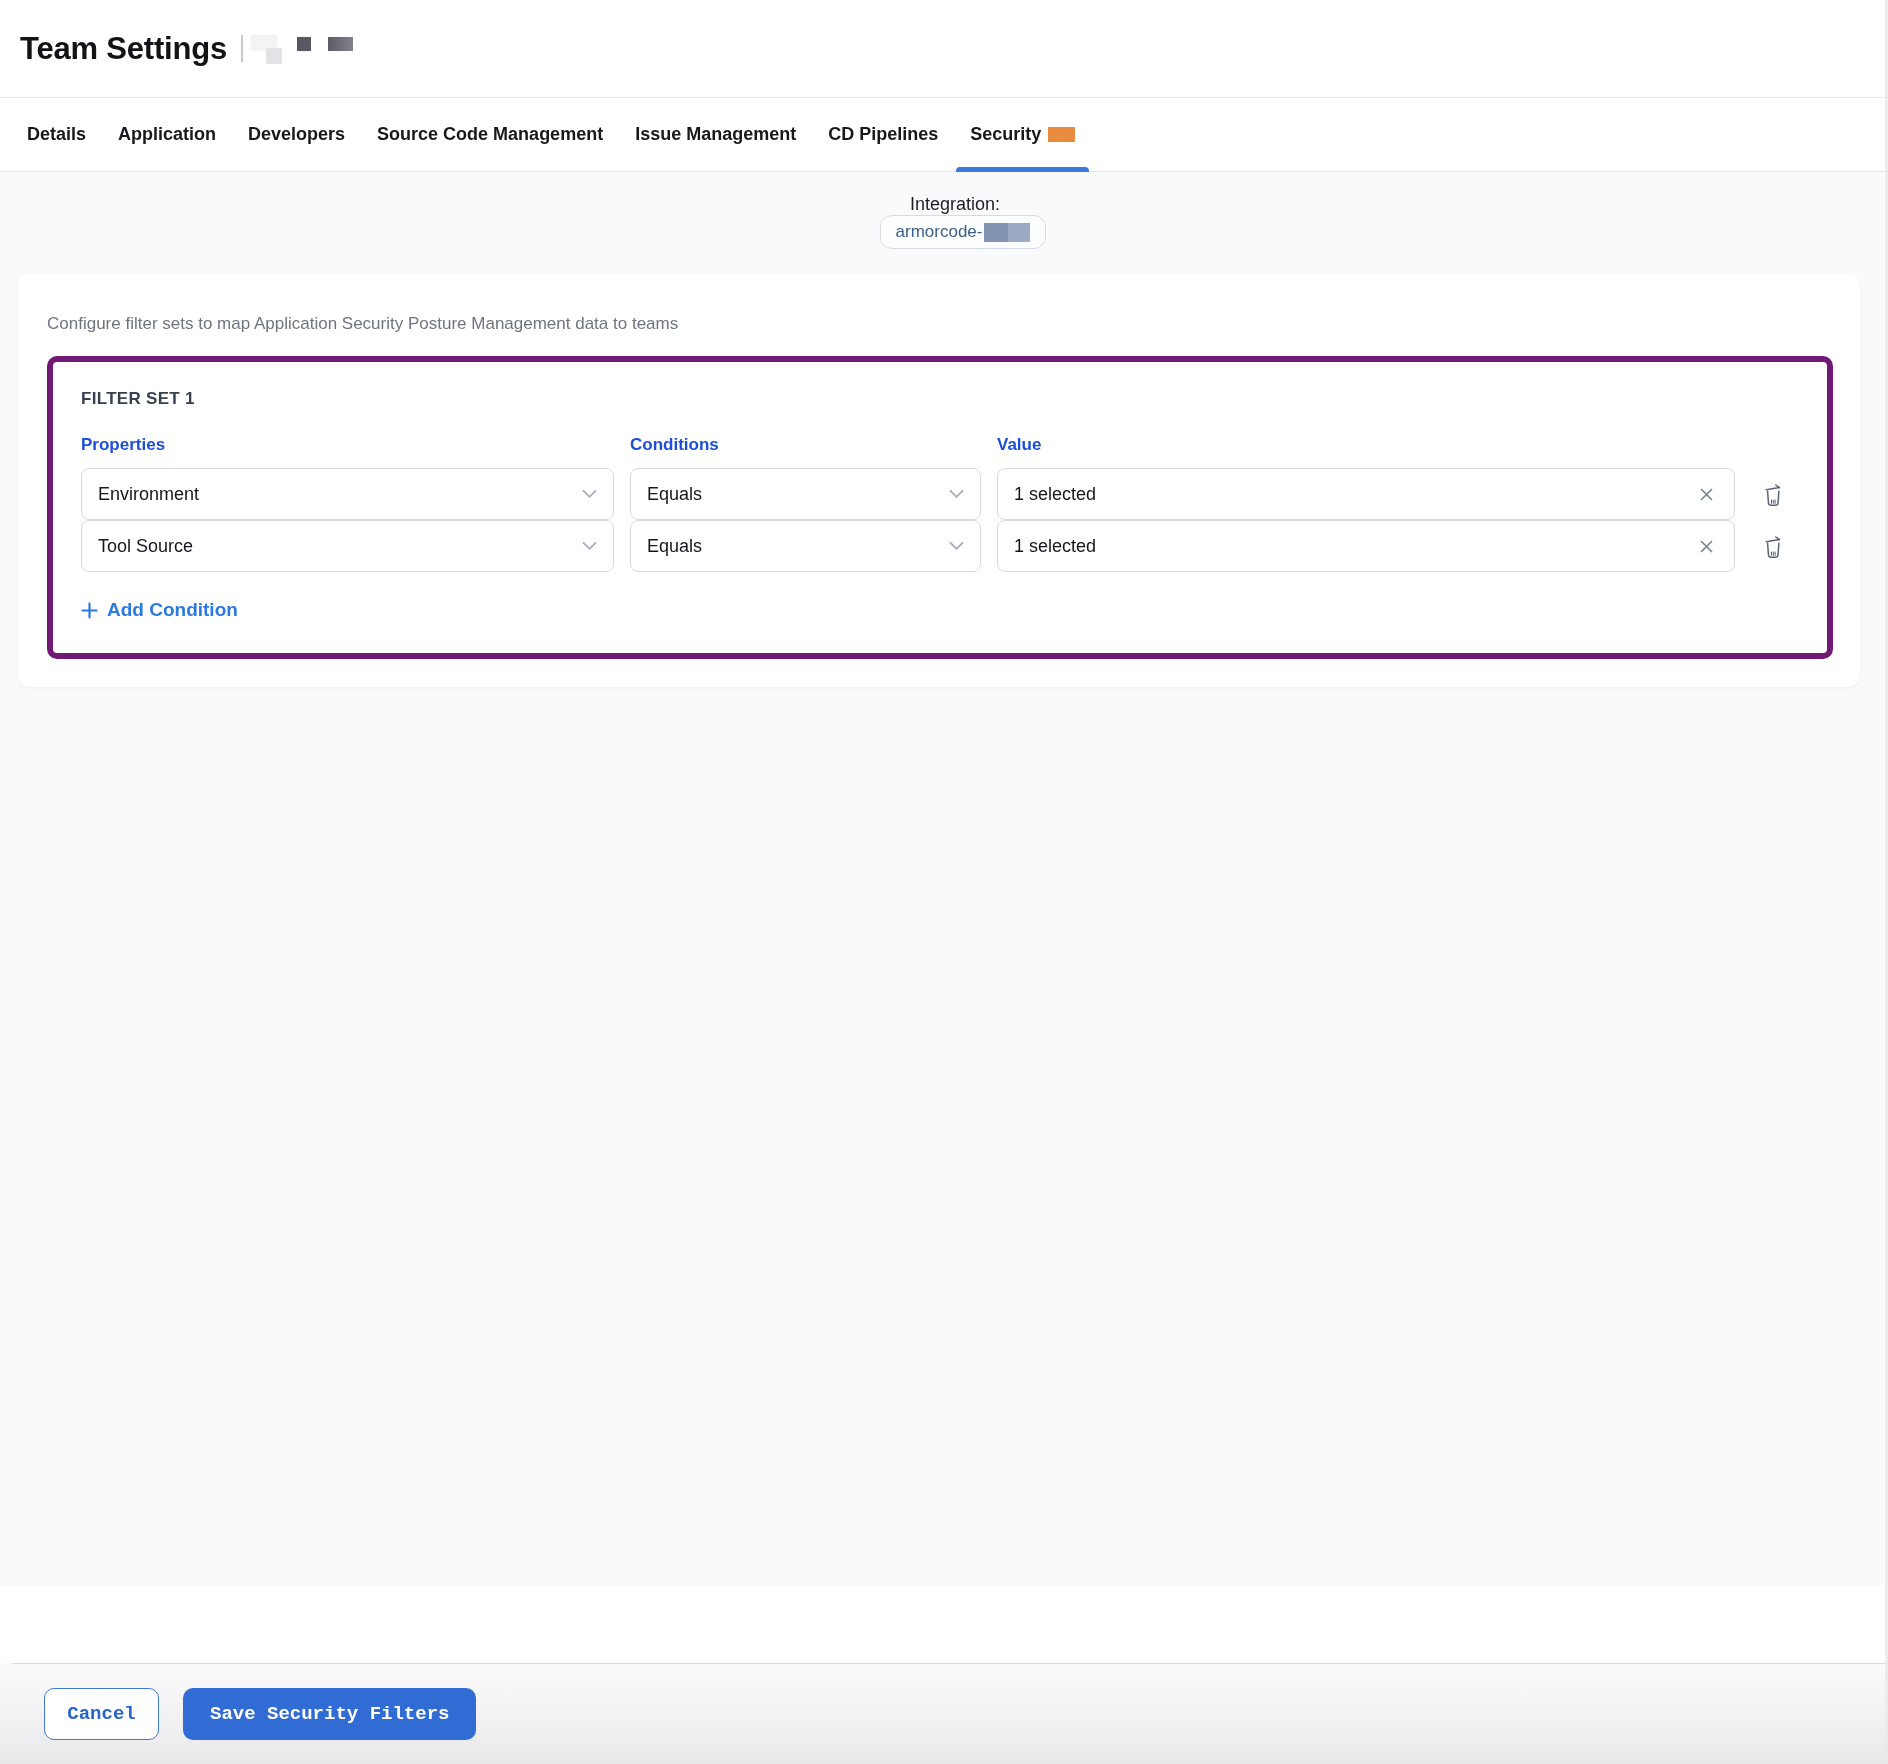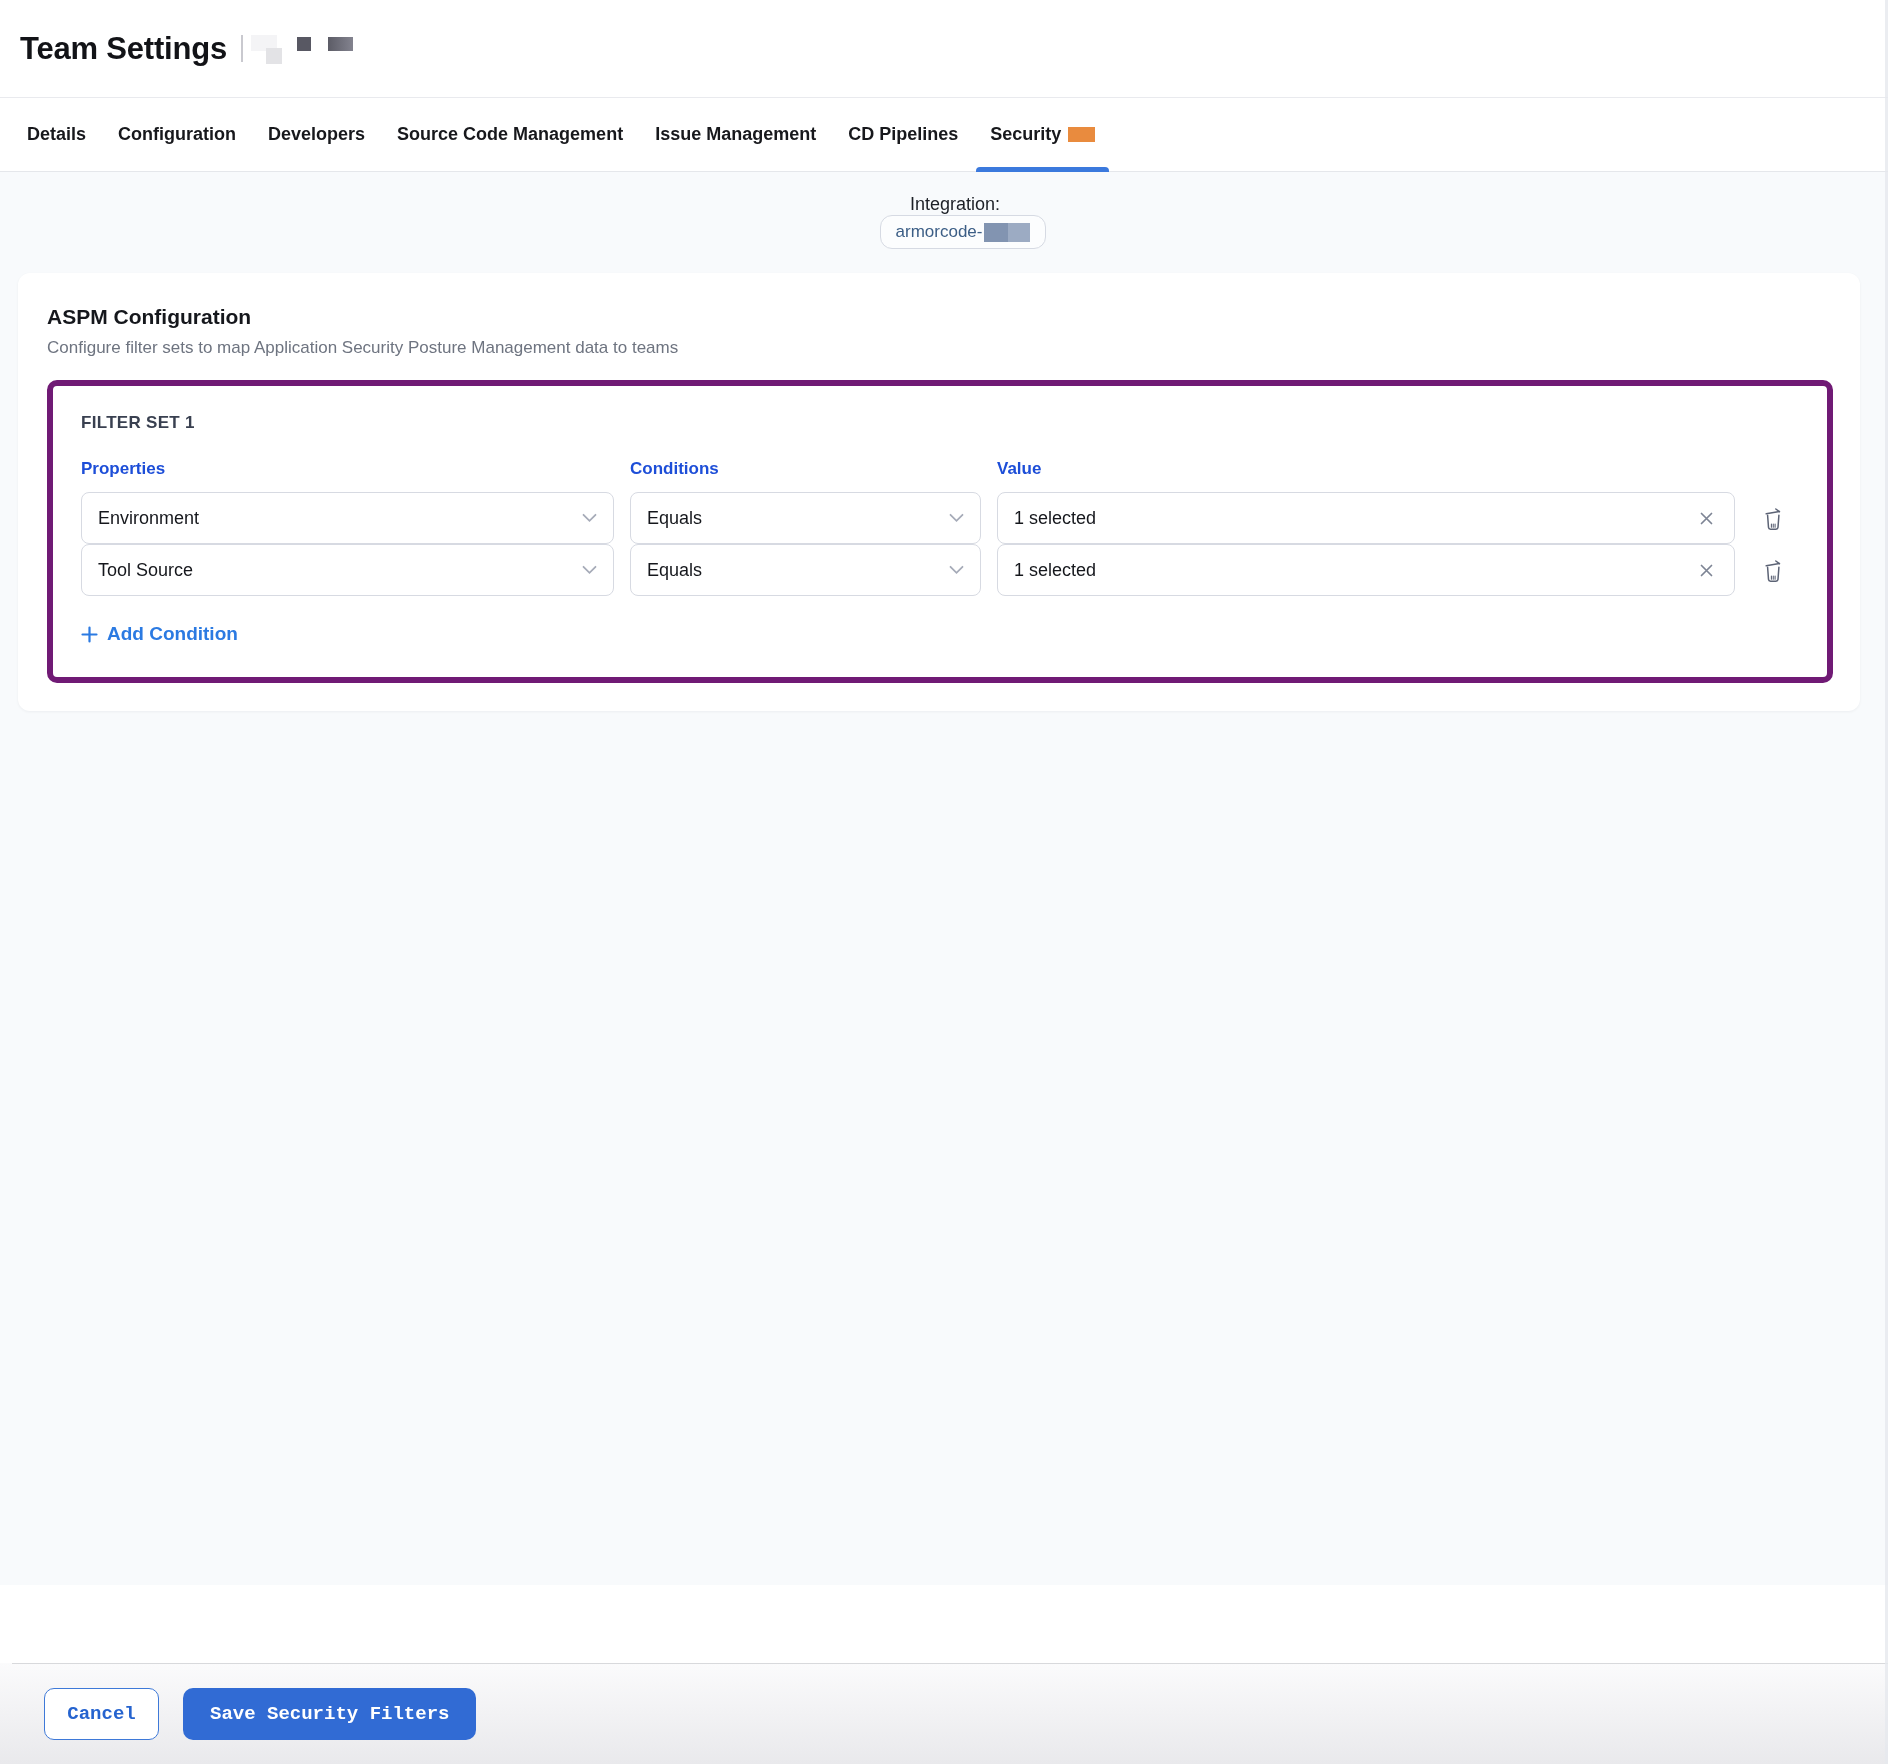--- a/index.html
+++ b/index.html
@@ -87,21 +87,21 @@
     <div class="tr-dark-sm"></div>
     <div class="tr-dark-wide"></div>
   </div>
 </div>
 
 <div class="tabbar">
   <div class="tab">
       <span>Details</span>
     </div>
   <div class="tab">
-      <span>Configuration</span>
+      <span>Application</span>
     </div>
   <div class="tab">
       <span>Developers</span>
     </div>
   <div class="tab">
       <span>Source Code Management</span>
     </div>
   <div class="tab">
       <span>Issue Management</span>
     </div>
@@ -121,21 +121,20 @@
     <span class="integration-chip">
       <span class="chip-text">armorcode-</span>
       <span class="chip-redaction">
         <span class="seg1"></span>
           <span class="seg2"></span>
       </span>
     </span>
   </div>
 
   <div class="card">
-    <div class="card-title">ASPM Configuration</div>
     <div class="card-subtitle">Configure filter sets to map Application Security Posture Management data to teams</div>
 
     <div class="filterset">
       <div class="filterset-title">FILTER SET 1</div>
 
       <div class="grid col-headers">
         <div class="col-header">Properties</div>
         <div class="col-header">Conditions</div>
         <div class="col-header">Value</div>
         <div></div>

